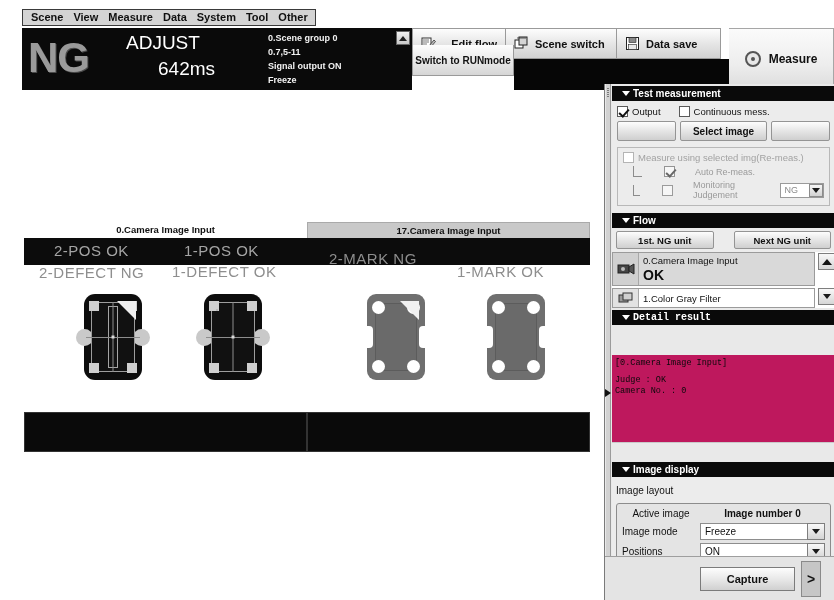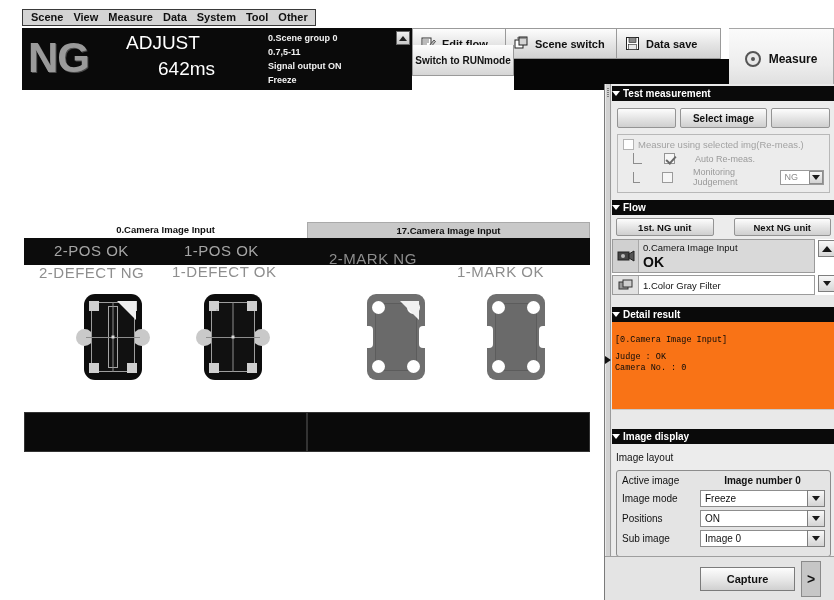--- a/index.html
+++ b/index.html
@@ -114,21 +114,21 @@
     align-items: center;
     gap: 6px;
     padding: 0 8px;
     font-size: 11px;
     font-weight: bold;
     color: #111;
     white-space: nowrap;
     cursor: pointer;
   }
   .tb-btn:first-child { border-left: 1px solid #9a9a9a; }
-  .tb-btn.w1 { width: 94px; }
+  .tb-btn.w1 { width: 94px; justify-content: space-between; }
   .tb-btn.w2 { width: 104px; }
   .tb-btn.w3 { width: 111px; }
   .tb-icon { width: 15px; height: 15px; flex: 0 0 15px; position: relative; }
 
   .tb-runmode {
     position: absolute;
     left: 0; top: 17px;
     width: 102px; height: 31px;
     background: linear-gradient(#fdfdfd, #e8e8e8 55%, #d6d6d6);
     border: 1px solid #9a9a9a;
@@ -350,21 +350,21 @@
     position: absolute;
     left: 1px; top: 4px;
     width: 2px; height: 10px;
     background: repeating-linear-gradient(#7a7a7a 0 1px, transparent 1px 2px);
   }
   .sect-header {
     background: #0a0a0a;
     color: #ffffff;
     font-size: 10px;
     font-weight: bold;
-    padding: 2px 4px 2px 0;
+    padding: 2px 4px 2px 10px;
     display: flex;
     align-items: center;
     gap: 3px;
     user-select: none;
   }
   .sect-header .tri {
     width: 0; height: 0;
     border-left: 4px solid transparent;
     border-right: 4px solid transparent;
     border-top: 5px solid #ffffff;
@@ -485,29 +485,30 @@
   .scroll-btn.up { top: 1px; }
   .scroll-btn.down { top: 36px; }
   .caret-up {
     width: 0; height: 0;
     border-left: 5px solid transparent;
     border-right: 5px solid transparent;
     border-bottom: 6px solid #141414;
   }
 
   .detail-body {
-    background: #f97316;
+    background: #be185d;
     height: 88px;
-    padding: 13px 2px 2px 3px;
+    padding: 3px 2px 2px 3px;
     font-family: "Liberation Mono", monospace;
     font-size: 8.5px;
     color: #0a0a0a;
     line-height: 11px;
     position: relative;
     border-bottom: 1px solid #c9c9c9;
+    margin-top: 30px;
   }
   .detail-body .spacer { height: 6px; }
   .detail-marker {
     position: absolute;
     left: -7px; top: 34px;
     width: 0; height: 0;
     border-top: 4px solid transparent;
     border-bottom: 4px solid transparent;
     border-left: 6px solid #111;
   }
@@ -540,21 +541,21 @@
     display: flex; align-items: center; justify-content: center;
   }
   .active-box {
     border: 1px solid #8c8c8c;
     background: #e4e4e4;
     border-radius: 3px;
     padding: 4px 5px 6px 5px;
     margin-top: 7px;
   }
   .active-row { display: flex; align-items: center; margin-bottom: 4px; }
-  .active-row .lbl { width: 78px; font-size: 10px; }
+  .active-row .lbl { width: 78px; font-size: 10px; text-align: center; }
   .active-row .val { font-size: 10px; font-weight: bold; flex: 1; text-align: center; }
 
   .bottom-bar {
     position: absolute;
     left: 0; bottom: 0;
     width: 230px; height: 44px;
     background: #e4e4e4;
     border-top: 1px solid #9e9e9e;
   }
   .capture-btn {
@@ -745,20 +746,30 @@
   <div class="sidepanel">
     <div class="grip"></div>
 
     <div style="position:absolute; left:7px; top:2px; width:223px;">
 
       <div class="sect-header">
         <span class="tri"></span>
         <span>Test measurement</span>
       </div>
       <div class="sect-body">
+        <div class="cb-row">
+          <div class="cb">
+            <span class="box checked"></span>
+            <span>Output</span>
+          </div>
+          <div class="cb">
+            <span class="box"></span>
+            <span>Continuous mess.</span>
+          </div>
+        </div>
 
         <div class="btn3">
           <div class="gbtn"></div>
           <div class="gbtn" style="flex:1.5;">Select image</div>
           <div class="gbtn"></div>
         </div>
 
         <div class="remeas-box">
           <div class="cb dim">
             <span class="box"></span>
@@ -817,21 +828,21 @@
           </div>
         </div>
         <div class="scroll-btn up">
           <span class="caret-up"></span>
         </div>
         <div class="scroll-btn down">
           <span class="caret"></span>
         </div>
       </div>
 
-      <div class="sect-header" style="margin-top:12px;">
+      <div class="sect-header" style="margin-top:2px;font-family:Liberation Mono, monospace;">
         <span class="tri"></span>
         <span>Detail result</span>
       </div>
       <div class="detail-body">
         <span class="detail-marker"></span>
         <div>[0.Camera Image Input]</div>
         <div class="spacer"></div>
         <div>Judge : OK</div>
         <div>Camera No. : 0</div>
       </div>

